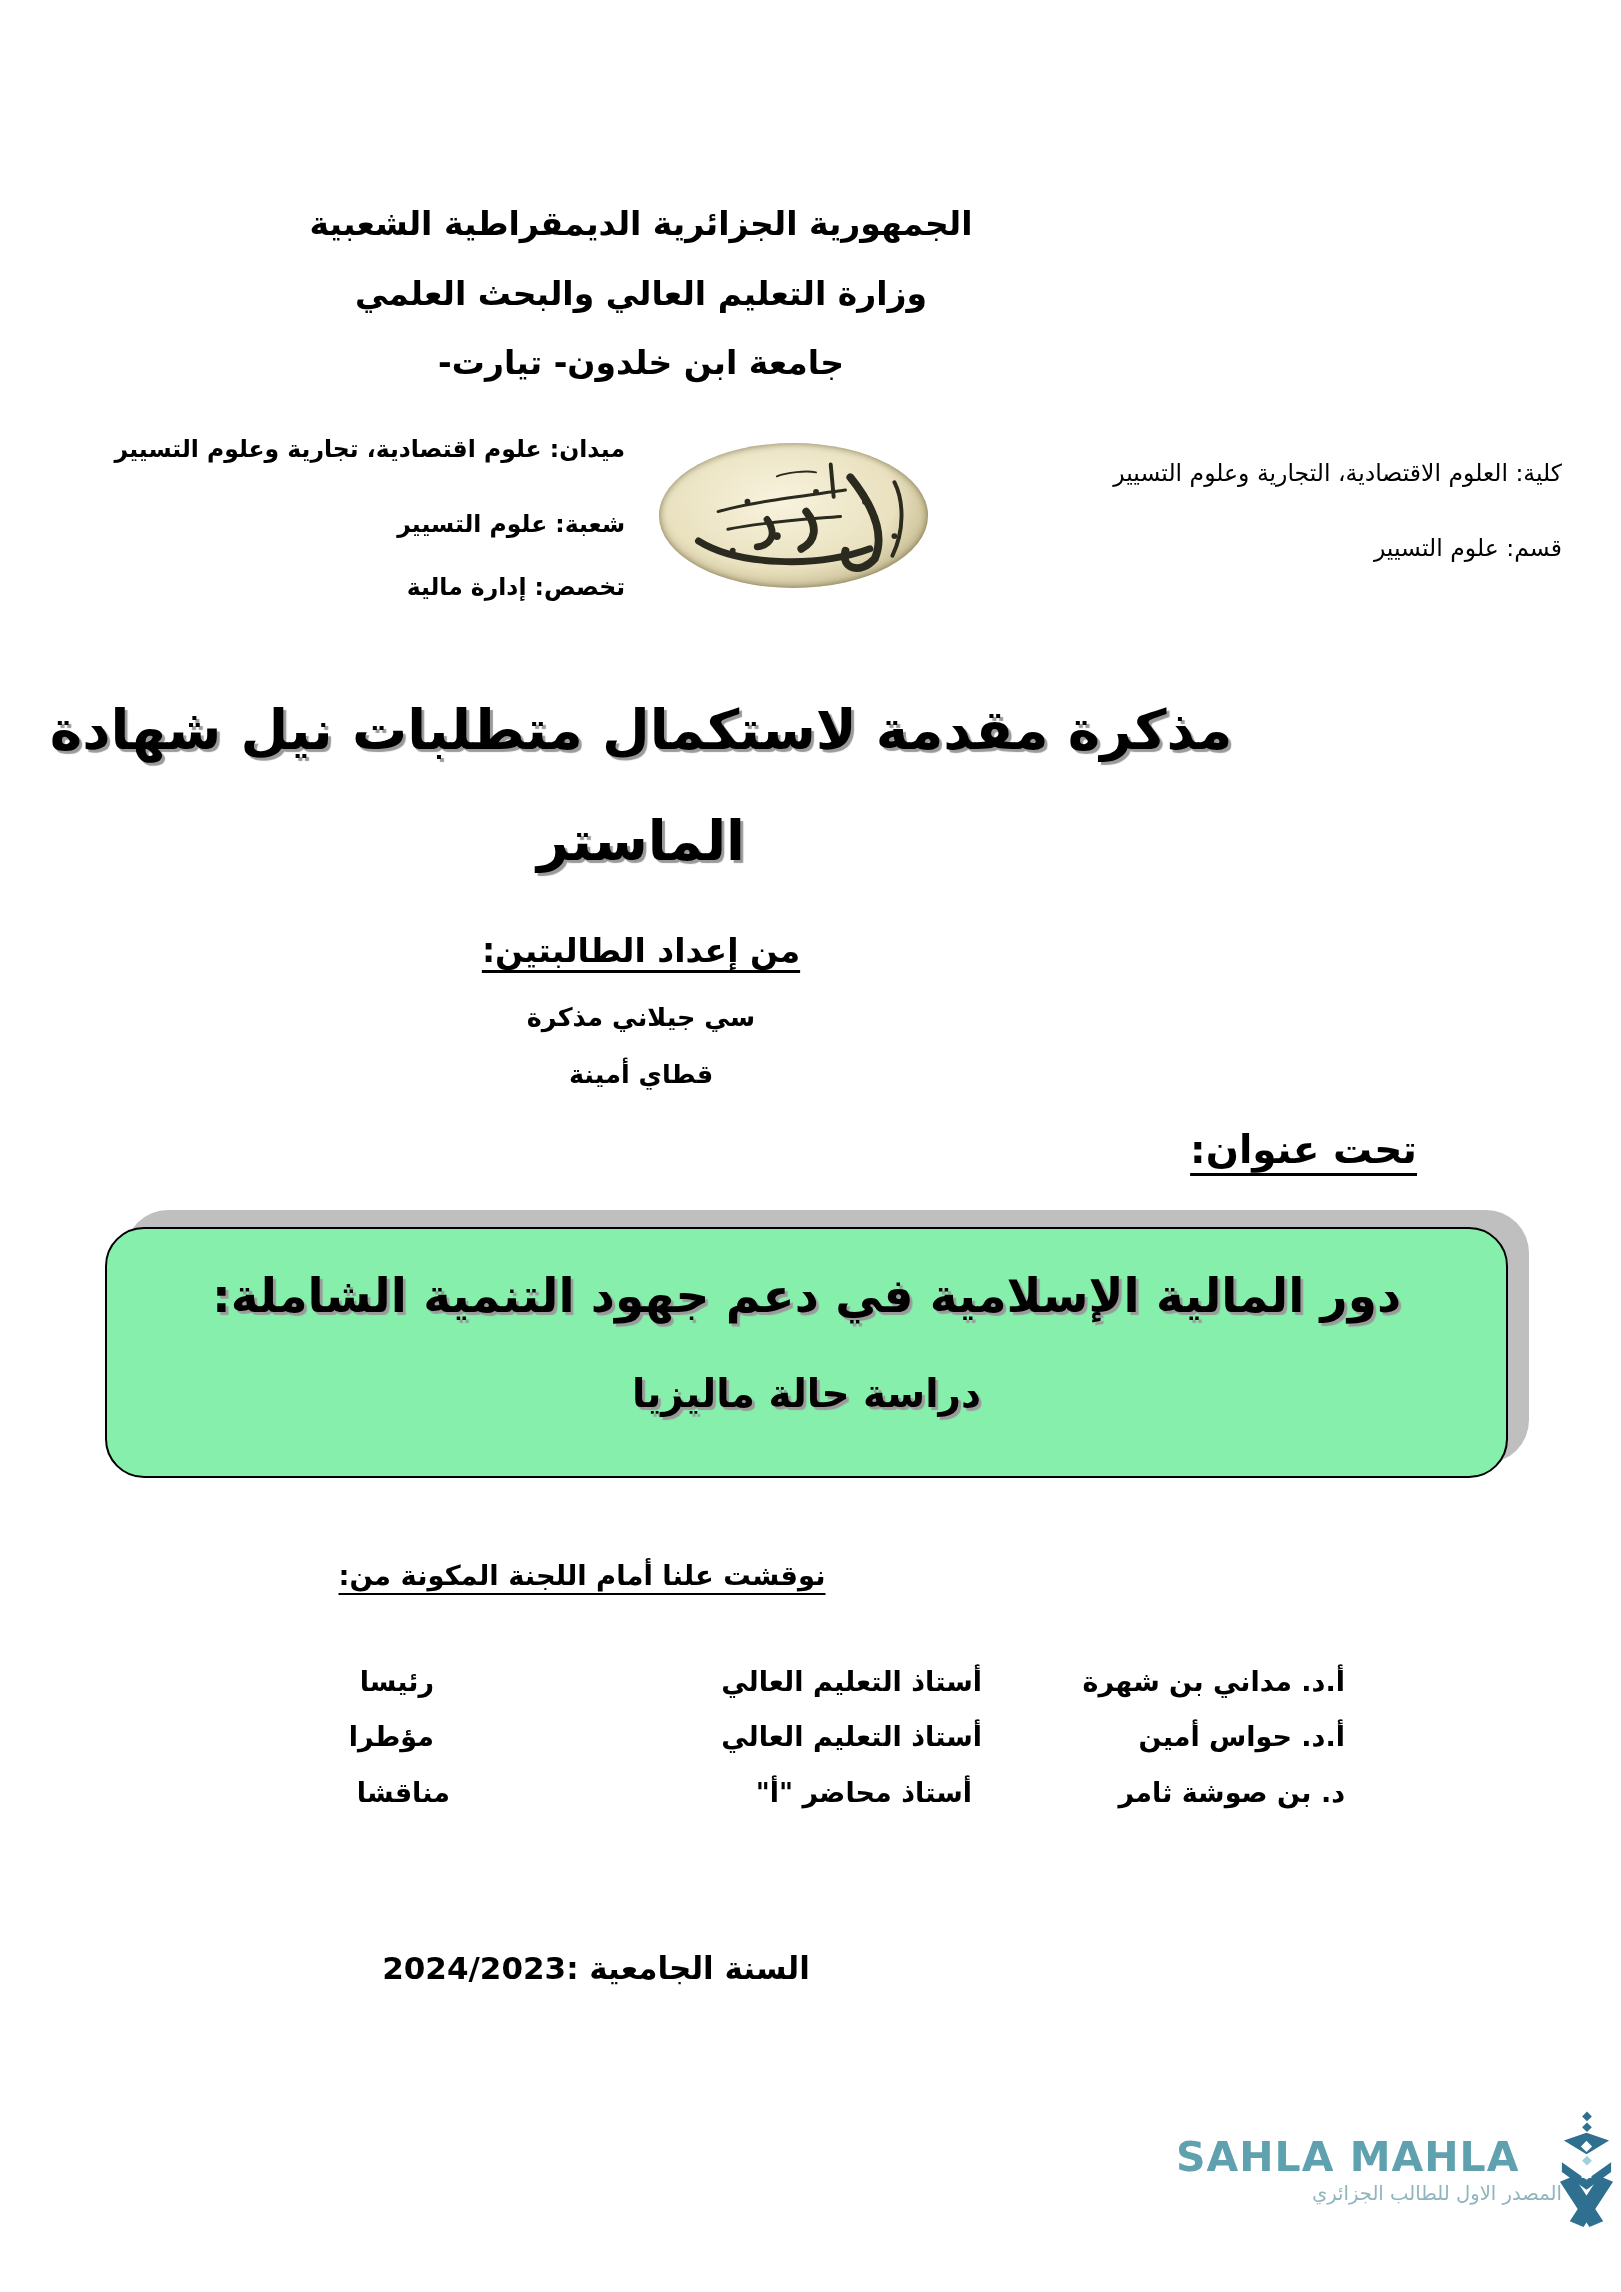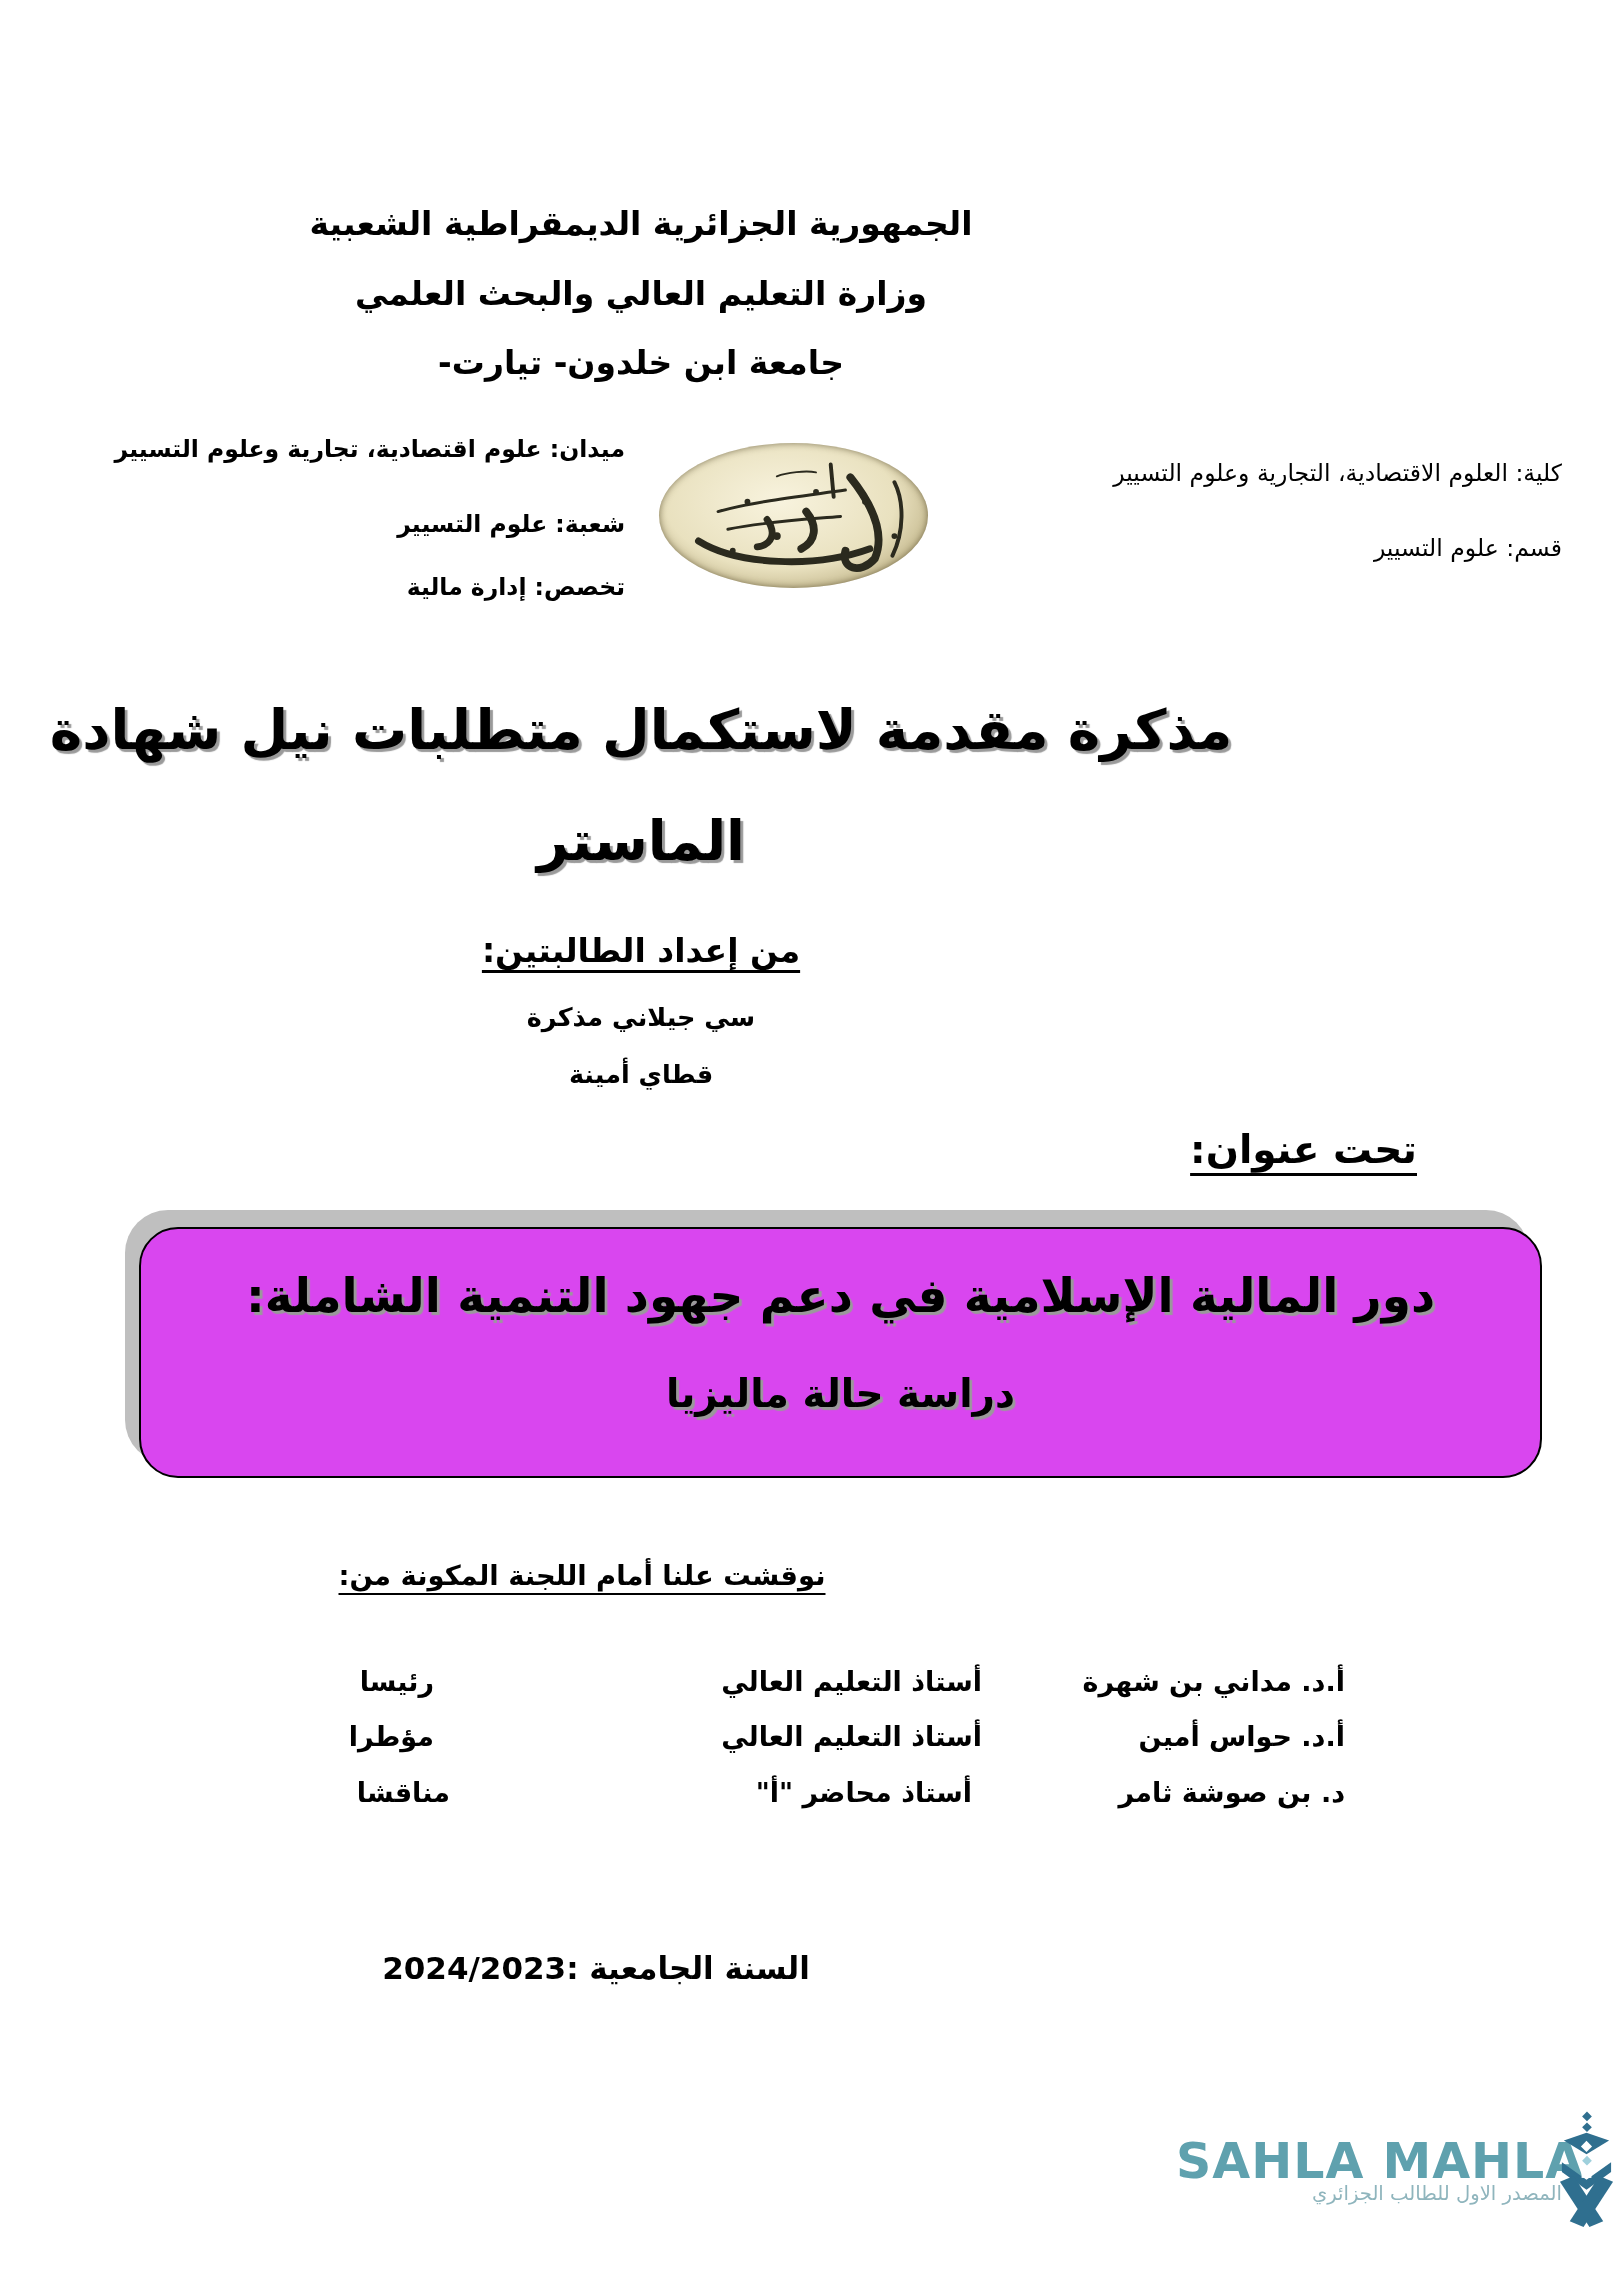--- a/index.html
+++ b/index.html
@@ -79,24 +79,23 @@
       height: 253px;
       background: #bfbfbf;
       border-radius: 43px;
     }
     .box {
       position: absolute;
       left: 105px;
       top: 1227px;
       width: 1399px;
       height: 247px;
-      background: #d946ef;
+      background: #86efac;
       border: 2.9px solid #000000;
       border-radius: 39px;
-      margin-left: 34px;
     }
     .box-line {
       position: absolute;
       left: 0;
       width: 100%;
       text-align: center;
       direction: rtl;
       font-weight: bold;
       white-space: nowrap;
       text-shadow: 2.9px 2.9px 1px #9a9a9a;
@@ -121,21 +120,21 @@
     }
 
     .year { font-size: 31px; font-weight: bold; }
 
     
     .wm-title {
       position: absolute;
       left: 1176px;
       top: 2133px;
       font-family: "DejaVu Sans", "Liberation Sans", sans-serif;
-      font-size: 49px;
+      font-size: 41px;
       font-weight: bold;
       color: #5fa1ae;
       letter-spacing: 1px;
       white-space: nowrap;
     }
     .wm-sub {
       position: absolute;
       left: 1180px;
       top: 2182px;
       width: 382px;

